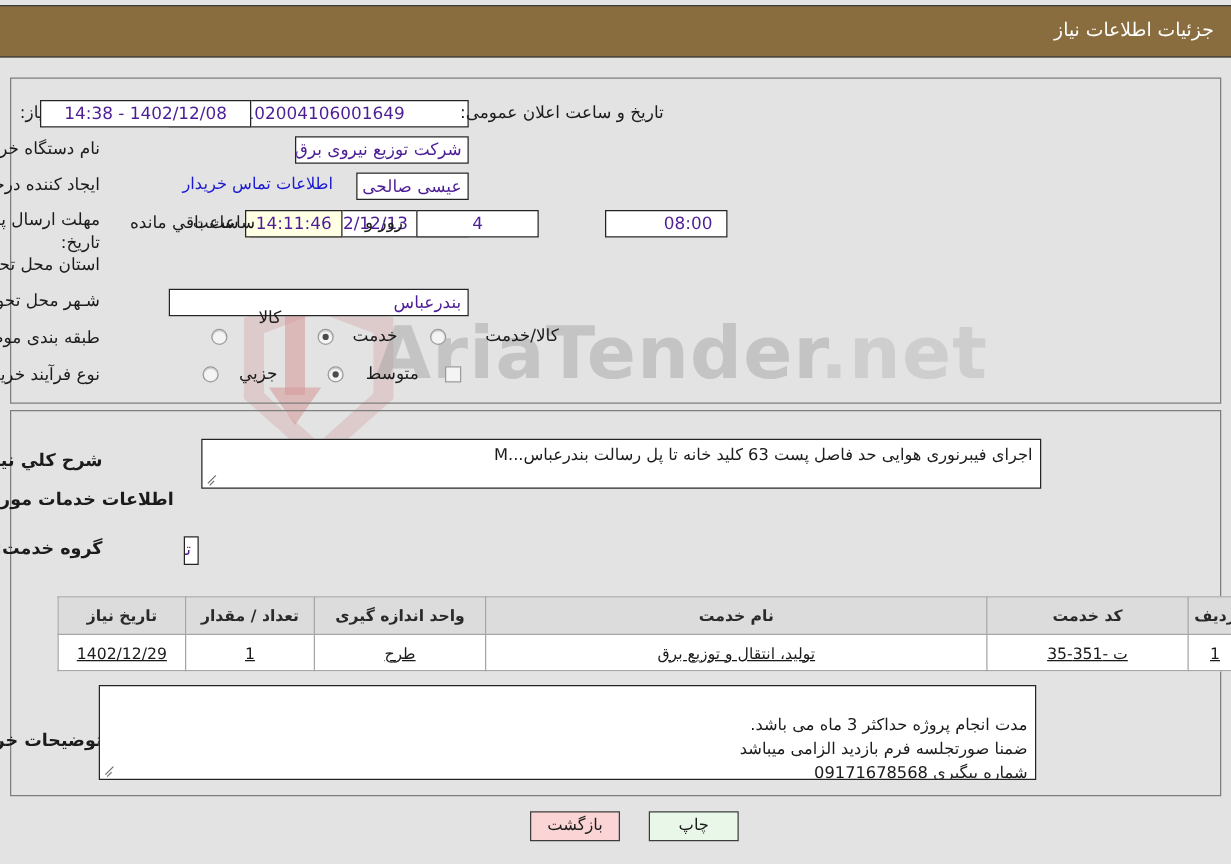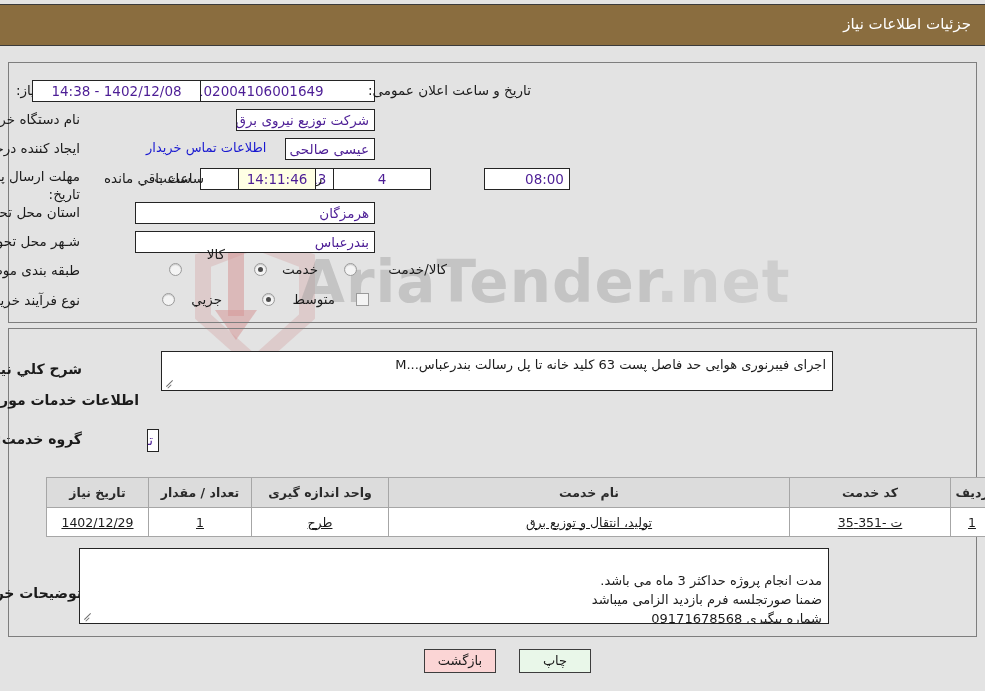--- a/index.html
+++ b/index.html
@@ -287,29 +287,28 @@
 
   <div class="lbl" style="right:905px; top:140px;">ایجاد کننده درخواست:</div>
   <div class="fld" style="right:610px; top:138px; left:285px; height:22px;">عیسی صالحی  رییس اداره تدارکات شرکت توزیع نیروی برق استان هرمزگان</div>
   <div class="lnk" style="left:146px; top:140px;">اطلاعات تماس خریدار</div>
 
   <div class="lbl" style="right:905px; top:168px;">مهلت ارسال پاسخ: تا</div>
   <div class="lbl" style="right:905px; top:186px;">تاریخ:</div>
 
   <div class="fld center" style="right:610px; top:168px; width:175px; height:22px;">1402/12/13</div>
   <div class="lbl" style="right:794px; top:170px;">ساعت</div>
-  <div class="fld center" style="left:484px; top:168px; width:86px; height:22px;padding-left:40px;">08:00</div>
+  <div class="fld center" style="left:484px; top:168px; width:98px; height:22px;padding-left:40px;">08:00</div>
 
   <div class="fld center" style="left:333px; top:168px; width:98px; height:22px;">4</div>
   <div class="lbl" style="left:292px; top:170px;">روز و</div>
-  <div class="fld center cream" style="left:196px; top:168px; width:78px; height:22px;margin-left:42px;">14:11:46</div>
+  <div class="fld center cream" style="left:196px; top:168px; width:78px; height:22px;">14:11:46</div>
   <div class="lbl" style="left:104px; top:170px;">ساعت باقي مانده</div>
 
   <div class="lbl" style="right:905px; top:204px;">استان محل تحویل:</div>
-  <div class="fld" style="right:610px; top:202px; width:240px; height:22px;">هرمزگان</div>
 
   <div class="lbl" style="right:905px; top:233px;">شـهر محل تحویل:</div>
   <div class="fld" style="right:610px; top:231px; width:240px; height:22px;">بندرعباس</div>
 
   <div class="lbl" style="right:905px; top:262px;">طبقه بندی موضوعی:</div>
 
   <div class="radio" style="right:803px; top:263px;"></div>
   <div class="lbl" style="right:760px; top:246px;">کالا</div>
 
   <div class="radio on" style="right:718px; top:263px;"></div>

